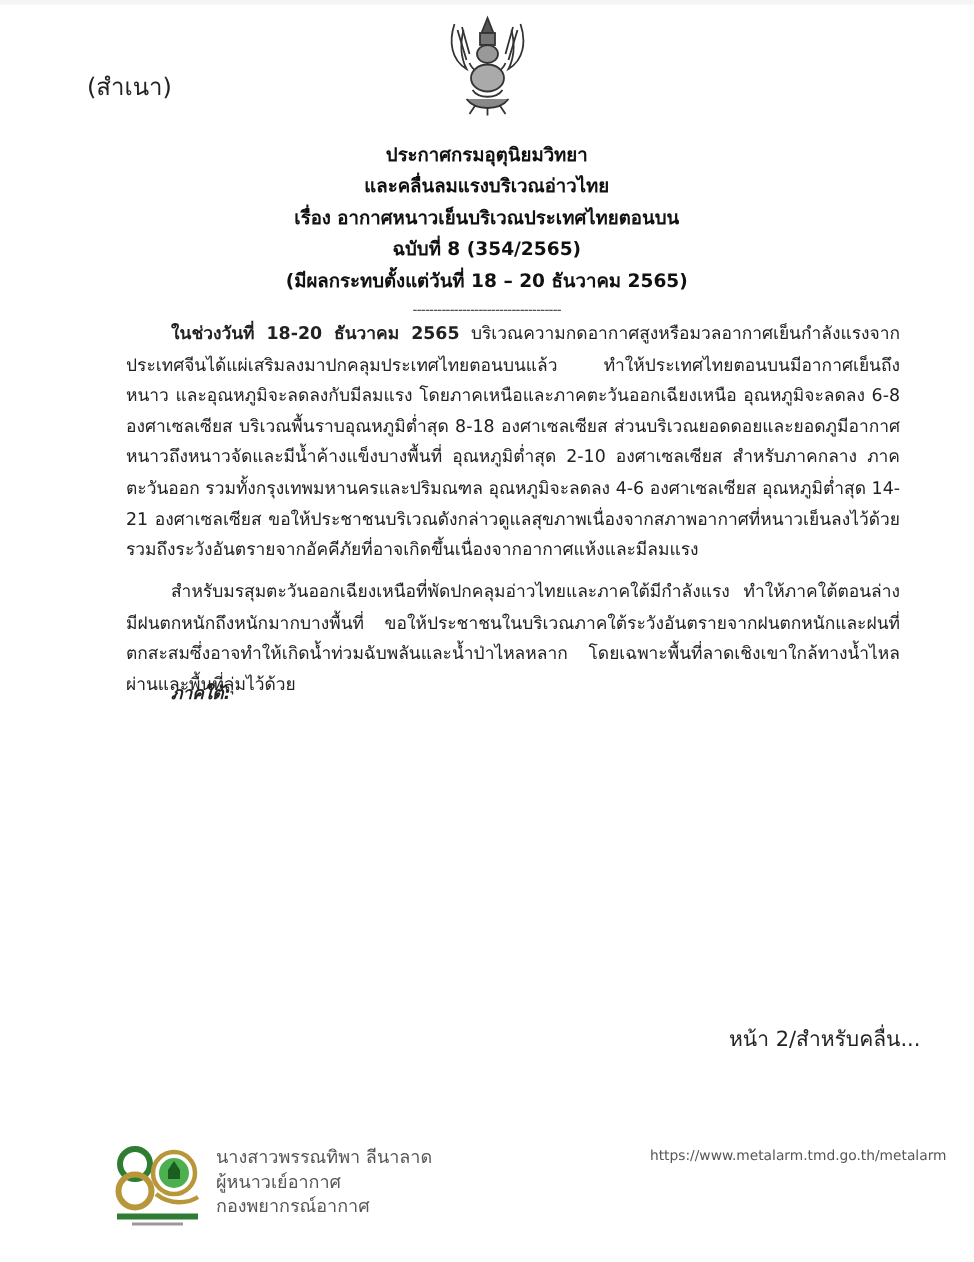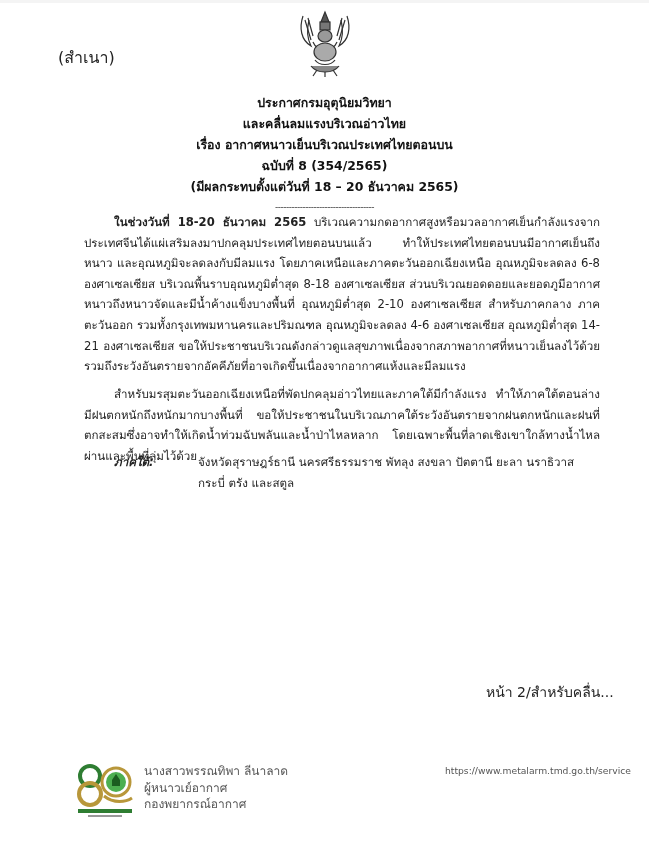--- a/index.html
+++ b/index.html
@@ -61,21 +61,20 @@
   <span class="indent"></span><span class="bold">ในช่วงวันที่ 18-20 ธันวาคม 2565</span><span> บริเวณความกดอากาศสูงหรือมวลอากาศเย็นกำลังแรงจากประเทศจีนได้แผ่เสริมลงมาปกคลุมประเทศไทยตอนบนแล้ว ทำให้ประเทศไทยตอนบนมีอากาศเย็นถึงหนาว และอุณหภูมิจะลดลงกับมีลมแรง โดยภาคเหนือและภาคตะวันออกเฉียงเหนือ อุณหภูมิจะลดลง 6-8 องศาเซลเซียส บริเวณพื้นราบอุณหภูมิต่ำสุด 8-18 องศาเซลเซียส ส่วนบริเวณยอดดอยและยอดภูมีอากาศหนาวถึงหนาวจัดและมีน้ำค้างแข็งบางพื้นที่ อุณหภูมิต่ำสุด 2-10 องศาเซลเซียส สำหรับภาคกลาง ภาคตะวันออก รวมทั้งกรุงเทพมหานครและปริมณฑล อุณหภูมิจะลดลง 4-6 องศาเซลเซียส อุณหภูมิต่ำสุด 14-21 องศาเซลเซียส ขอให้ประชาชนบริเวณดังกล่าวดูแลสุขภาพเนื่องจากสภาพอากาศที่หนาวเย็นลงไว้ด้วย รวมถึงระวังอันตรายจากอัคคีภัยที่อาจเกิดขึ้นเนื่องจากอากาศแห้งและมีลมแรง</span>
 </div>
 
 <div class="body-text p2">
   <span class="indent"></span><span>สำหรับมรสุมตะวันออกเฉียงเหนือที่พัดปกคลุมอ่าวไทยและภาคใต้มีกำลังแรง ทำให้ภาคใต้ตอนล่างมีฝนตกหนักถึงหนักมากบางพื้นที่ ขอให้ประชาชนในบริเวณภาคใต้ระวังอันตรายจากฝนตกหนักและฝนที่ตกสะสมซึ่งอาจทำให้เกิดน้ำท่วมฉับพลันและน้ำป่าไหลหลาก โดยเฉพาะพื้นที่ลาดเชิงเขาใกล้ทางน้ำไหลผ่านและพื้นที่ลุ่มไว้ด้วย</span>
 </div>
 
 <div class="prov">
   <div class="region-row">
     <span class="region-label">ภาคใต้:</span>
-    <span class="region-text">จังหวัดสุราษฎร์ธานี นครศรีธรรมราช พัทลุง สงขลา ปัตตานี ยะลา นราธิวาส กระบี่ ตรัง และสตูล</span>
   </div>
 </div>
 
 <div class="next-page">หน้า 2/สำหรับคลื่น...</div>
 
 <svg class="logo" viewBox="0 0 62 62">
   <circle cx="16" cy="18" r="10" fill="none" stroke="#2e7d32" stroke-width="4"></circle>
   <circle cx="16" cy="36" r="11" fill="none" stroke="#b8973a" stroke-width="4"></circle>
   <circle cx="42" cy="24" r="14" fill="none" stroke="#b8973a" stroke-width="3"></circle>
   <circle cx="42" cy="24" r="10" fill="#4caf50"></circle>
@@ -85,14 +84,14 @@
   <rect x="14" y="57" width="34" height="2" fill="#999"></rect>
 </svg>
 
 <div class="signer">
   <div>นางสาวพรรณทิพา ลีนาลาด</div>
   <div>ผู้หนาวเย์อากาศ</div>
   <div>กองพยากรณ์อากาศ</div>
 </div>
 
 <div class="contact">
-  <div>https://www.metalarm.tmd.go.th/service</div>
+  <div>https://www.metalarm.tmd.go.th/metalarm</div>
 </div>
 
 </body></html>

